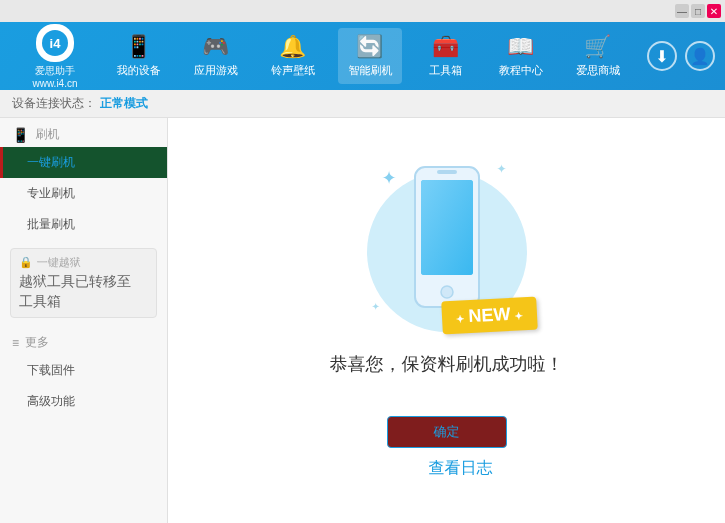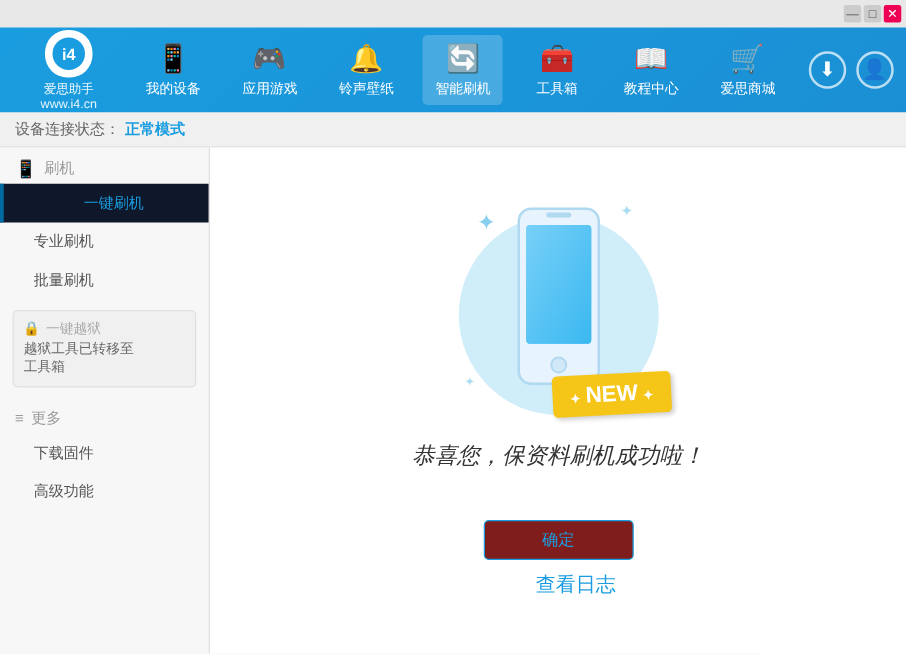--- a/index.html
+++ b/index.html
@@ -120,24 +120,23 @@
     .sidebar-section-icon { margin-right: 6px; font-size: 14px; }
 
     .sidebar-item {
       padding: 7px 12px 7px 24px;
       font-size: 12px;
       color: #555;
       cursor: pointer;
       border-left: 3px solid transparent;
     }
     .sidebar-item.active {
-      background: #0f172a;
+      background: #14532d;
       color: #1a9de0;
-      border-left: 3px solid #0369a1;
-      text-align: center;
+      border-left: 3px solid #b91c1c;
     }
 
     .sidebar-more-header {
       display: flex;
       align-items: center;
       padding: 8px 12px 4px;
       font-size: 12px;
       color: #999;
     }
 
@@ -147,21 +146,21 @@
       border: 1px solid #e0e0e0;
       border-radius: 4px;
       padding: 6px 8px;
     }
     .lock-item {
       display: flex; align-items: center;
       font-size: 11px; color: #888;
       margin-bottom: 2px;
     }
     .lock-item-text {
-      font-size: 11px; color: #666;
+      font-size: 14px; color: #666;
       line-height: 1.4;
     }
 
     
     .content-area {
       flex: 1;
       background: white;
       display: flex;
       flex-direction: column;
       align-items: center;
@@ -222,21 +221,20 @@
     .new-badge::after {
       content: '✦';
       font-size: 10px;
       margin-left: 4px;
     }
 
     .success-text {
       font-size: 18px;
       color: #333;
       margin-bottom: 20px;
-      font-style: italic;
     }
 
     .confirm-btn {
       width: 120px;
       height: 32px;
       border: 1px solid #1a9de0;
       color: #1a9de0;
       background: #7f1d1d;
       border-radius: 4px;
       cursor: pointer;

